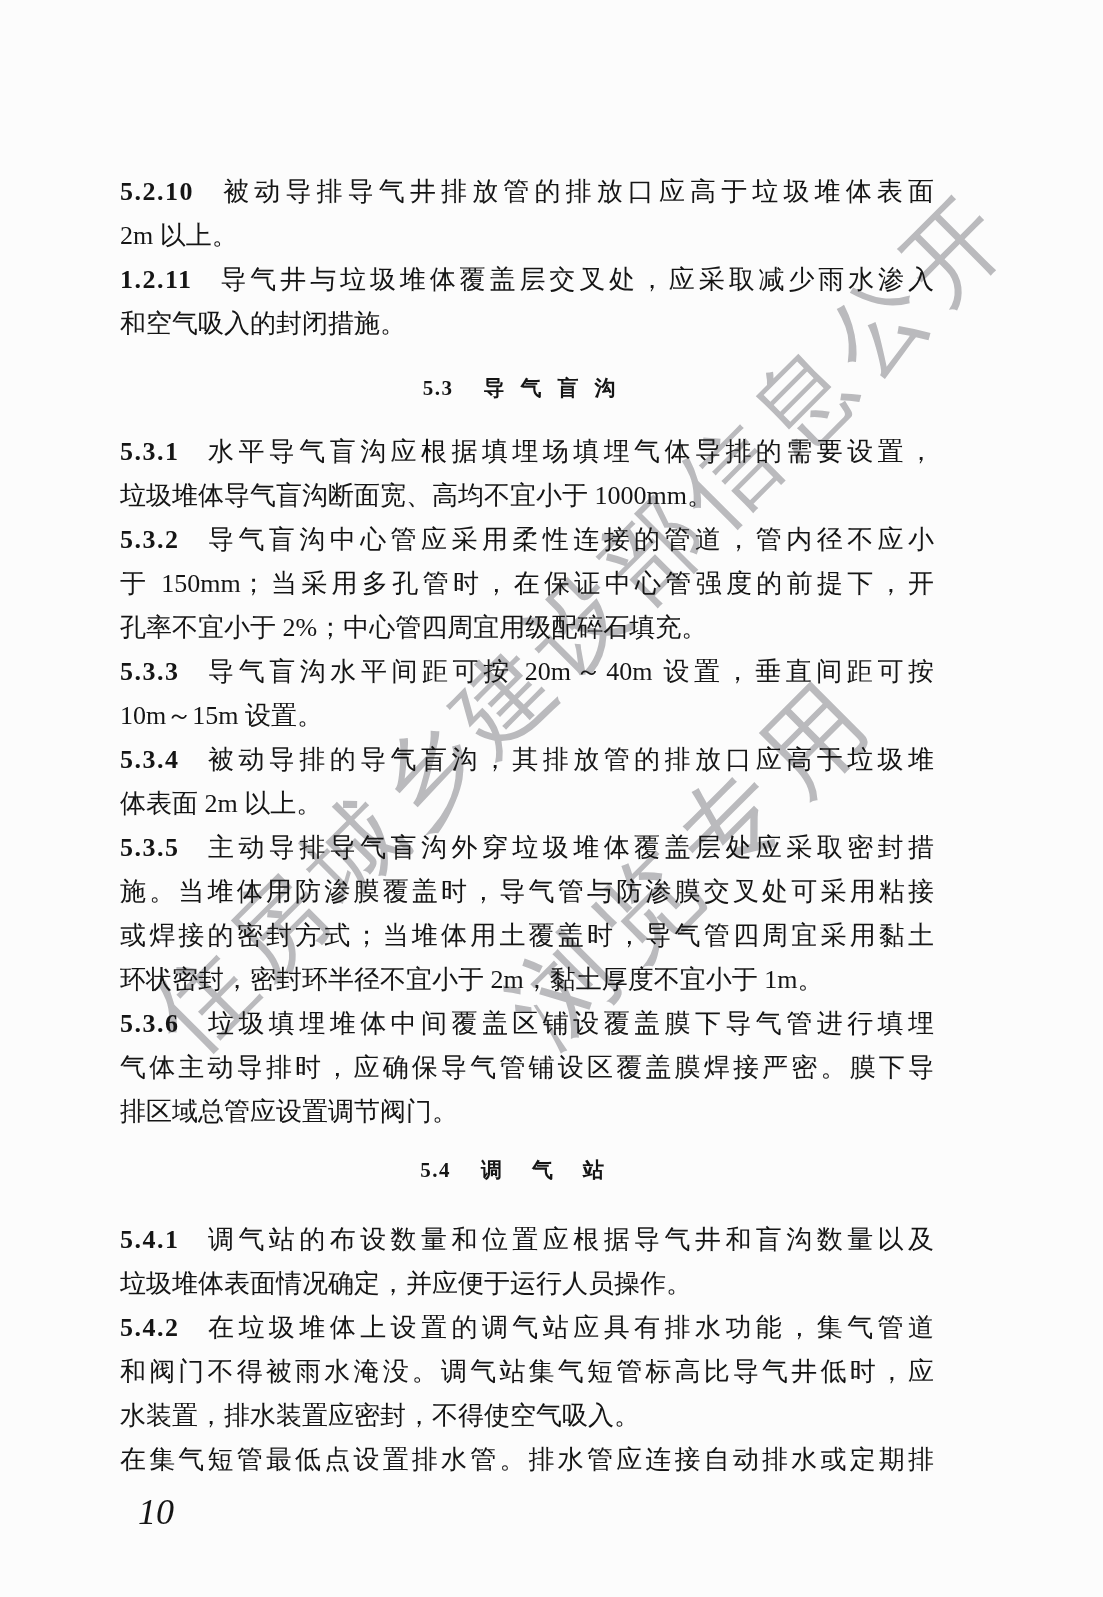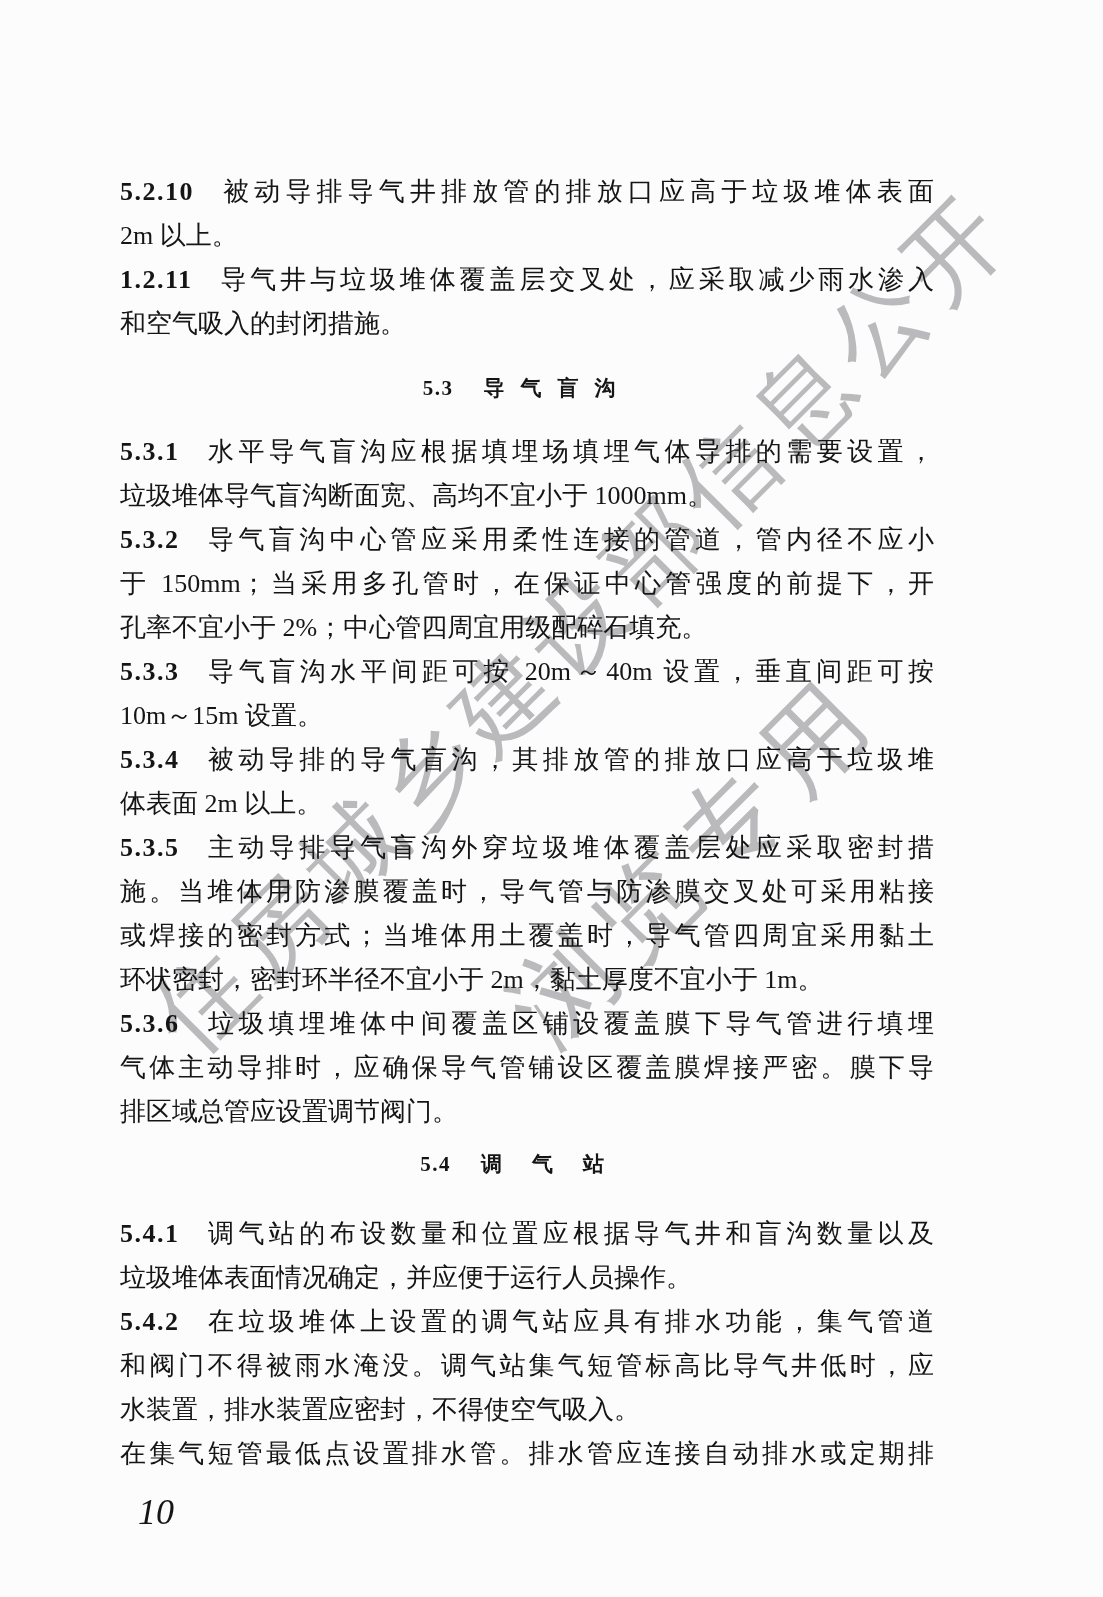--- a/index.html
+++ b/index.html
@@ -29,21 +29,21 @@
   }
   .line.full{text-align:justify;text-align-last:justify;}
   .line.last{text-align:left;text-align-last:left;}
   .num{font-weight:bold;letter-spacing:1.5px;padding-right:24px;}
   .heading{
     height:44px;line-height:44px;text-align:center;font-weight:bold;font-size:21px;
   }
   .heading .hnum{letter-spacing:1.5px;padding-right:30px;}
   .heading .htitle{letter-spacing:16px;}
   .heading.h-after{margin-top:20px;margin-bottom:20px;}
-  .heading.h-54{margin-top:8px;margin-bottom:26px;}
+  .heading.h-54{margin-top:14px;margin-bottom:26px;}
   
   .pagenum{
     position:absolute;z-index:2;left:138px;top:1490px;
     font-size:36px;font-style:italic;line-height:44px;
   }
 </style>
 </head>
 <body>
 
 <div class="wm wm1">住房城乡建设部信息公开</div>

